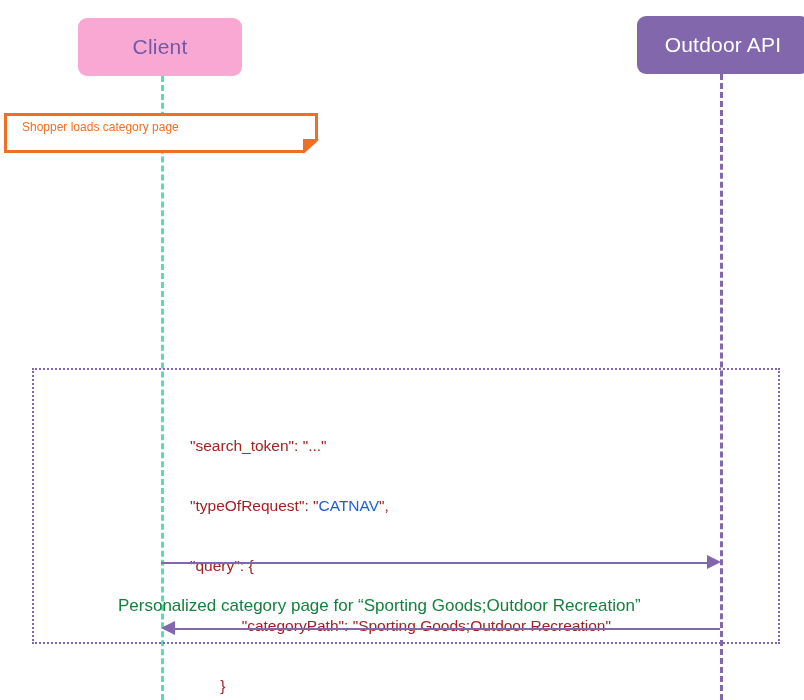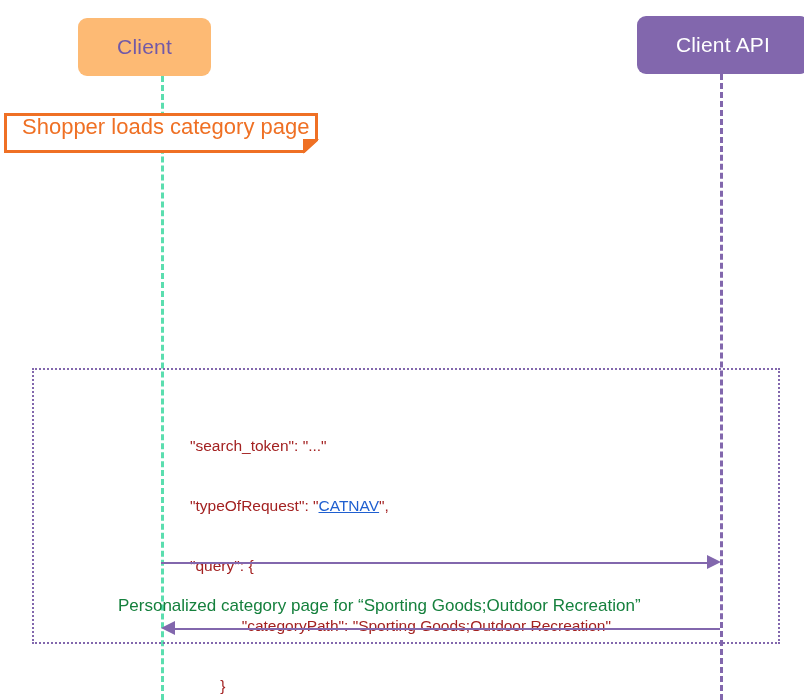--- a/index.html
+++ b/index.html
@@ -31,23 +31,23 @@
     display: flex;
     align-items: center;
     justify-content: center;
     font-size: 21px;
     letter-spacing: 0.2px;
     white-space: nowrap;
   }
   #participant-client {
     left: 78px;
     top: 18px;
-    width: 133px;
+    width: 164px;
     height: 58px;
-    background: #fdba74;
+    background: #f9a8d4;
     color: #7159a8;
   }
   #participant-search-api {
     left: 637px;
     top: 16px;
     width: 172px;
     height: 58px;
     background: #8267ad;
     color: #ffffff;
   }
@@ -87,21 +87,21 @@
     overflow: visible;
   }
   #note-shopper-label {
     position: absolute;
     left: 18px;
     top: 0;
     height: 28px;
     display: flex;
     align-items: center;
     color: #ef7024;
-    font-size: 22px;
+    font-size: 12px;
     white-space: nowrap;
   }
 
   
   #fragment-box {
     position: absolute;
     left: 32px;
     top: 368px;
     width: 748px;
     height: 276px;
@@ -120,21 +120,20 @@
     line-height: 20px;
     white-space: pre;
     font-family: "Liberation Sans", sans-serif;
   }
   #request-payload .ln {
     display: block;
     white-space: pre;
   }
   #request-payload .val-enum {
     color: #1f5fd0;
-    text-decoration: underline;
   }
 
   
   .msg-line {
     position: absolute;
     height: 0;
     border-top: 2px solid #8267ad;
   }
   #message-request-line {
     left: 161px;
@@ -180,21 +179,21 @@
 <div id="canvas">
 
   <div class="lifeline" id="lifeline-client"></div>
   <div class="lifeline" id="lifeline-search-api"></div>
 
   <div class="participant" id="participant-client">
     <span>Client</span>
   </div>
 
   <div class="participant" id="participant-search-api">
-    <span>Client API</span>
+    <span>Outdoor API</span>
   </div>
 
   <div id="note-shopper">
     <svg width="314" height="40" viewBox="0 0 314 40">
       <path d="M1.5,1.5 L312.5,1.5 L312.5,27 L300,38.5 L1.5,38.5 Z" fill="#ffffff" stroke="#ef7024" stroke-width="3" stroke-linejoin="miter"></path>
       <path d="M312.5,27 L300,38.5 L300,27 Z" fill="#ef7024" stroke="#ef7024" stroke-width="2"></path>
     </svg>
     <span id="note-shopper-label">Shopper loads category page</span>
   </div>
 

